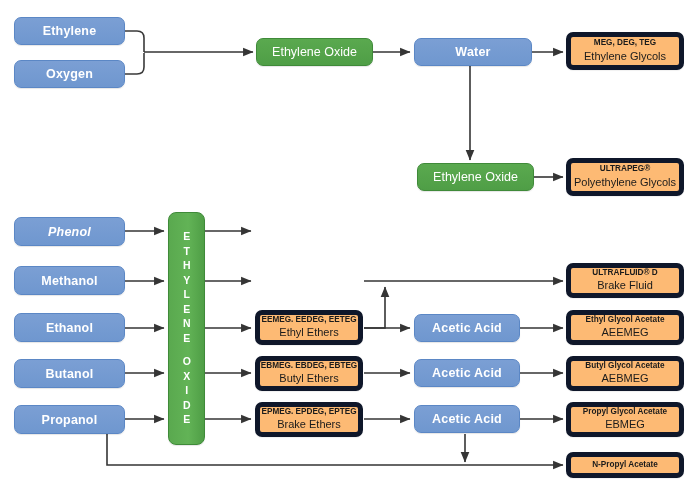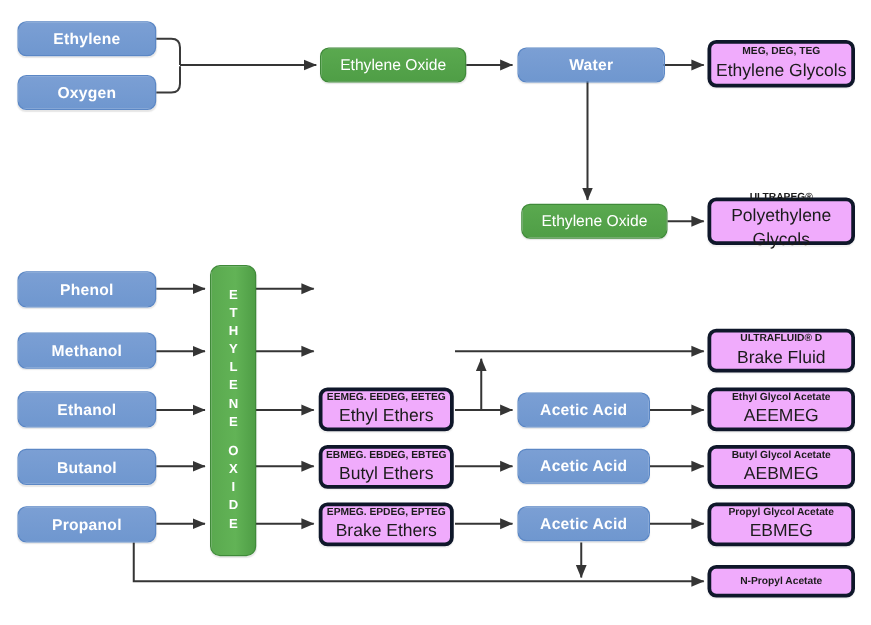--- a/index.html
+++ b/index.html
@@ -18,24 +18,24 @@
         font-size:12.5px;font-weight:bold;letter-spacing:.2px;
         box-shadow:0 1px 1px rgba(0,0,0,.10);}
 
   
   .green{background:linear-gradient(#5aa94f,#4f9e46);
          border:1px solid #3f8a39;color:#ffffff;
          font-size:12.5px;font-weight:normal;
          box-shadow:0 1px 1px rgba(0,0,0,.10);}
 
   
-  .pale{background:#f0abfc;border:3px solid #0f172a;color:#1b1b1b;
+  .pale{background:#fdba74;border:5px solid #0f172a;color:#1b1b1b;
         box-shadow:0 1px 1px rgba(0,0,0,.06);}
   .pale .t1{font-size:8.2px;font-weight:bold;line-height:1.25;}
-  .pale .t2{font-size:14px;font-weight:normal;line-height:1.35;}
+  .pale .t2{font-size:11px;font-weight:normal;line-height:1.35;}
 
   
   #eo-bar{position:absolute;left:168px;top:212px;width:35px;height:231px;
           background:linear-gradient(90deg,#5aa94f,#62b356 55%,#4f9e46);
           border:1px solid #3f8a39;border-radius:8px;
           color:#ffffff;font-size:10.5px;font-weight:bold;
           display:flex;flex-direction:column;align-items:center;
           justify-content:center;line-height:1.38;letter-spacing:.3px;
           box-shadow:0 1px 1px rgba(0,0,0,.10);}
   #eo-bar .gap{height:9px;}
@@ -129,21 +129,21 @@
     <span class="t1">ULTRAPEG®</span>
     <span class="t2">Polyethylene Glycols</span>
   </div>
 
   <div id="eo-bar">
     <span style="writing-mode:vertical-rl;text-orientation:upright;letter-spacing:2.5px;">ETHYLENE</span>
     <span class="gap"></span>
     <span style="writing-mode:vertical-rl;text-orientation:upright;letter-spacing:2.5px;">OXIDE</span>
   </div>
 
-  <div class="node blue" style="left:14px;top:217px;width:111px;height:29px;">
+  <div class="node blue" style="left:14px;top:217px;width:111px;height:29px;font-style:italic;">
     <span>Phenol</span>
   </div>
   <div class="node blue" style="left:14px;top:266px;width:111px;height:29px;">
     <span>Methanol</span>
   </div>
   <div class="node blue" style="left:14px;top:313px;width:111px;height:29px;">
     <span>Ethanol</span>
   </div>
   <div class="node blue" style="left:14px;top:359px;width:111px;height:29px;">
     <span>Butanol</span>

